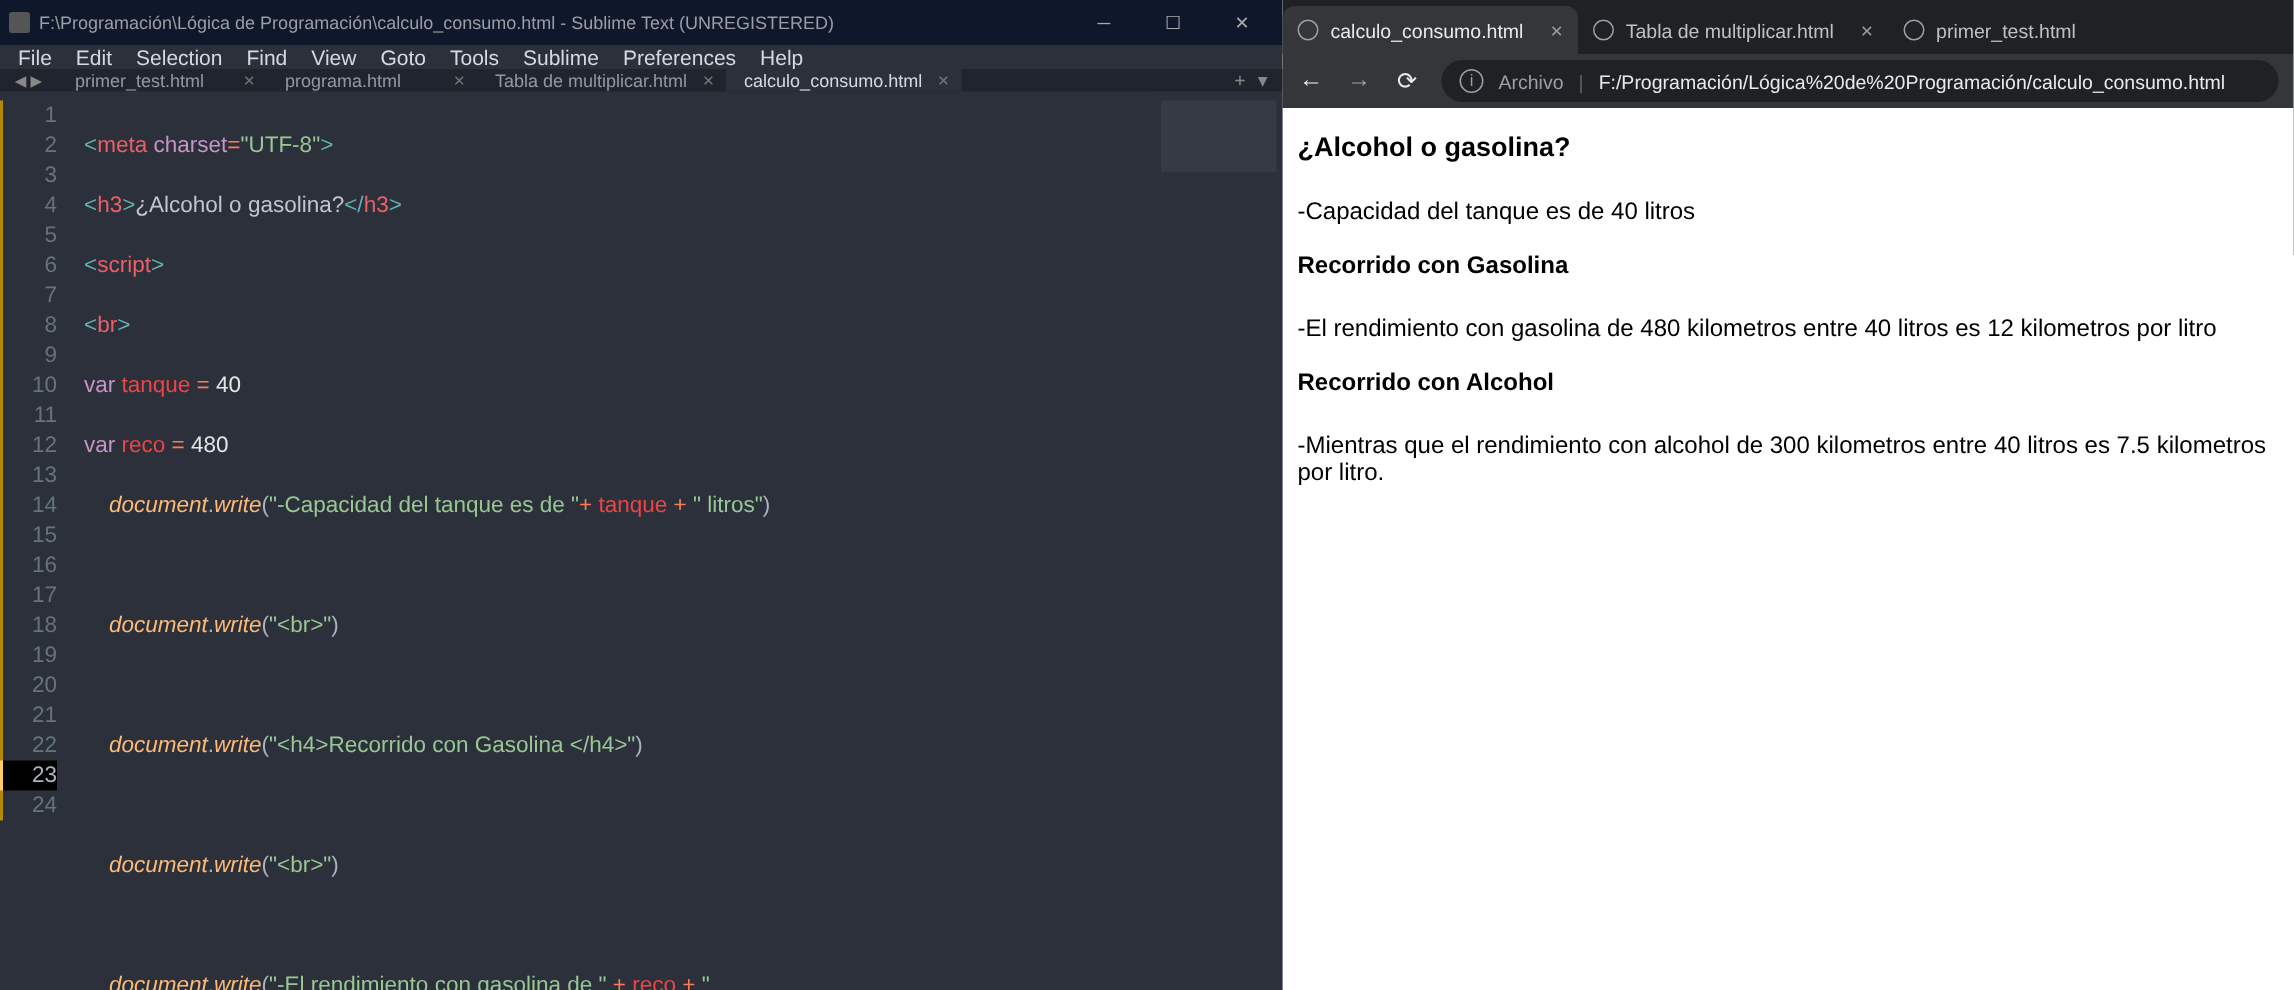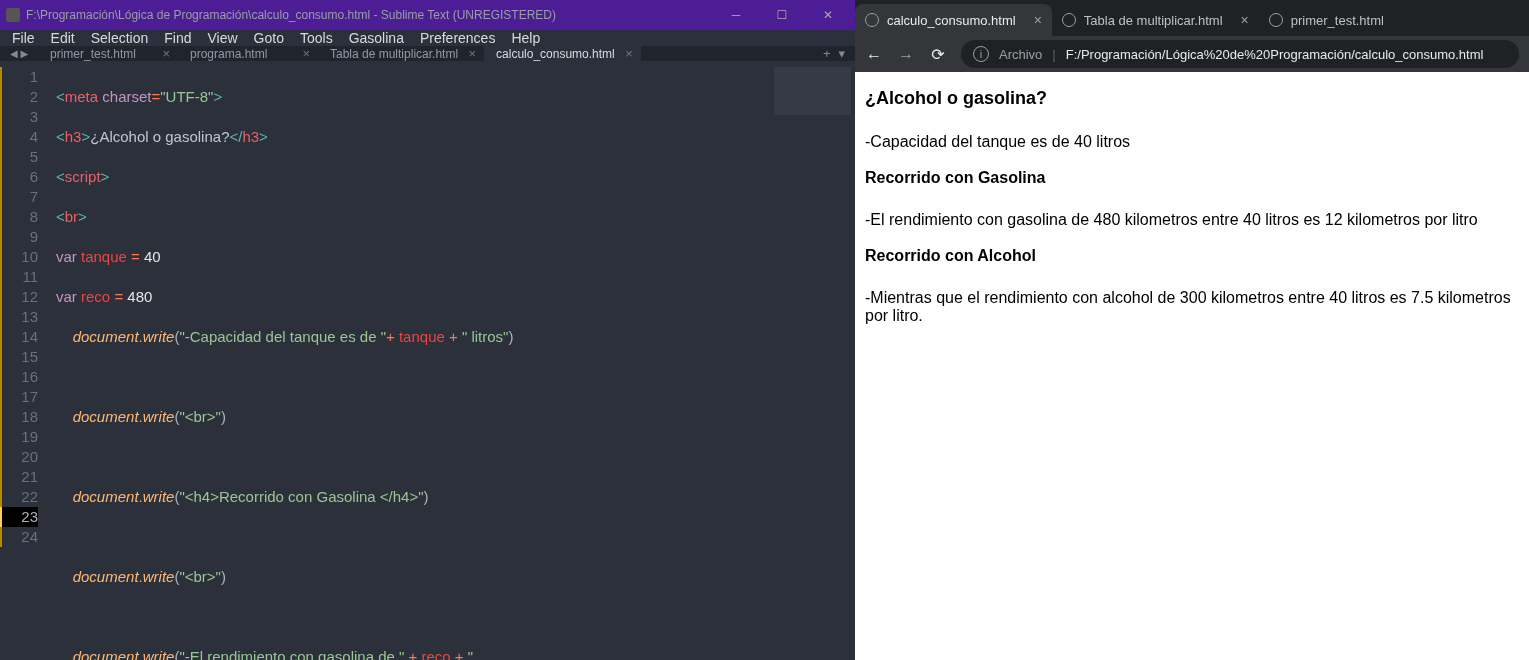--- a/index.html
+++ b/index.html
@@ -1,20 +1,20 @@
 <!DOCTYPE html>
 <html><head>
 <meta charset="utf-8">
 <style>
 * { margin:0; padding:0; box-sizing:border-box; font-family:"Segoe UI",Arial,sans-serif; }
 body { display:flex; width:1529px; height:660px; overflow:hidden; }
 
 
 .sublime { width:855px; height:100%; background:#2b303b; display:flex; flex-direction:column; color:#c0c5ce; }
-.titlebar { height:30px; background:#4c1d95; display:flex; align-items:center; padding:0 4px 0 6px; font-size:12px; color:#9a9ea5; }
+.titlebar { height:30px; background:#0f172a; display:flex; align-items:center; padding:0 4px 0 6px; font-size:12px; color:#9a9ea5; }
 .titlebar .ticon { width:14px; height:14px; background:#555; margin-right:6px; border-radius:2px; }
 .titlebar .spacer { flex:1; }
 .winbtn { width:46px; height:30px; display:flex; align-items:center; justify-content:center; color:#aaa; font-size:12px; }
 .menubar { height:26px; background:#2b303b; display:flex; align-items:center; padding-left:4px; font-size:14px; color:#d6dae0; }
 .menubar span { padding:0 8px; }
 .tabrow { height:28px; background:#20242d; display:flex; align-items:flex-end; font-size:12px; color:#9199a6; position:relative; }
 .tabrow-left { width:38px; display:flex; align-items:center; justify-content:center; color:#888; height:100%; gap:4px; font-size:10px;}
 .tabs { display:flex; height:100%; }
 .tab { padding:0 26px 0 12px; height:100%; display:flex; align-items:center; position:relative; min-width:140px; }
 .tab .x { position:absolute; right:8px; color:#777; font-size:13px; }
@@ -76,21 +76,21 @@
     <div class="winbtn">✕</div>
   </div>
   <div class="menubar">
     <span>File</span>
     <span>Edit</span>
     <span>Selection</span>
     <span>Find</span>
     <span>View</span>
     <span>Goto</span>
     <span>Tools</span>
-    <span>Gasolina</span>
+    <span>Sublime</span>
     <span>Preferences</span>
     <span>Help</span>
   </div>
   <div class="tabrow">
     <div class="tabrow-left">◀ ▶</div>
     <div class="tabs">
       <div class="tab">
           <span>primer_test.html</span>
           <span class="x">×</span>
         </div>

